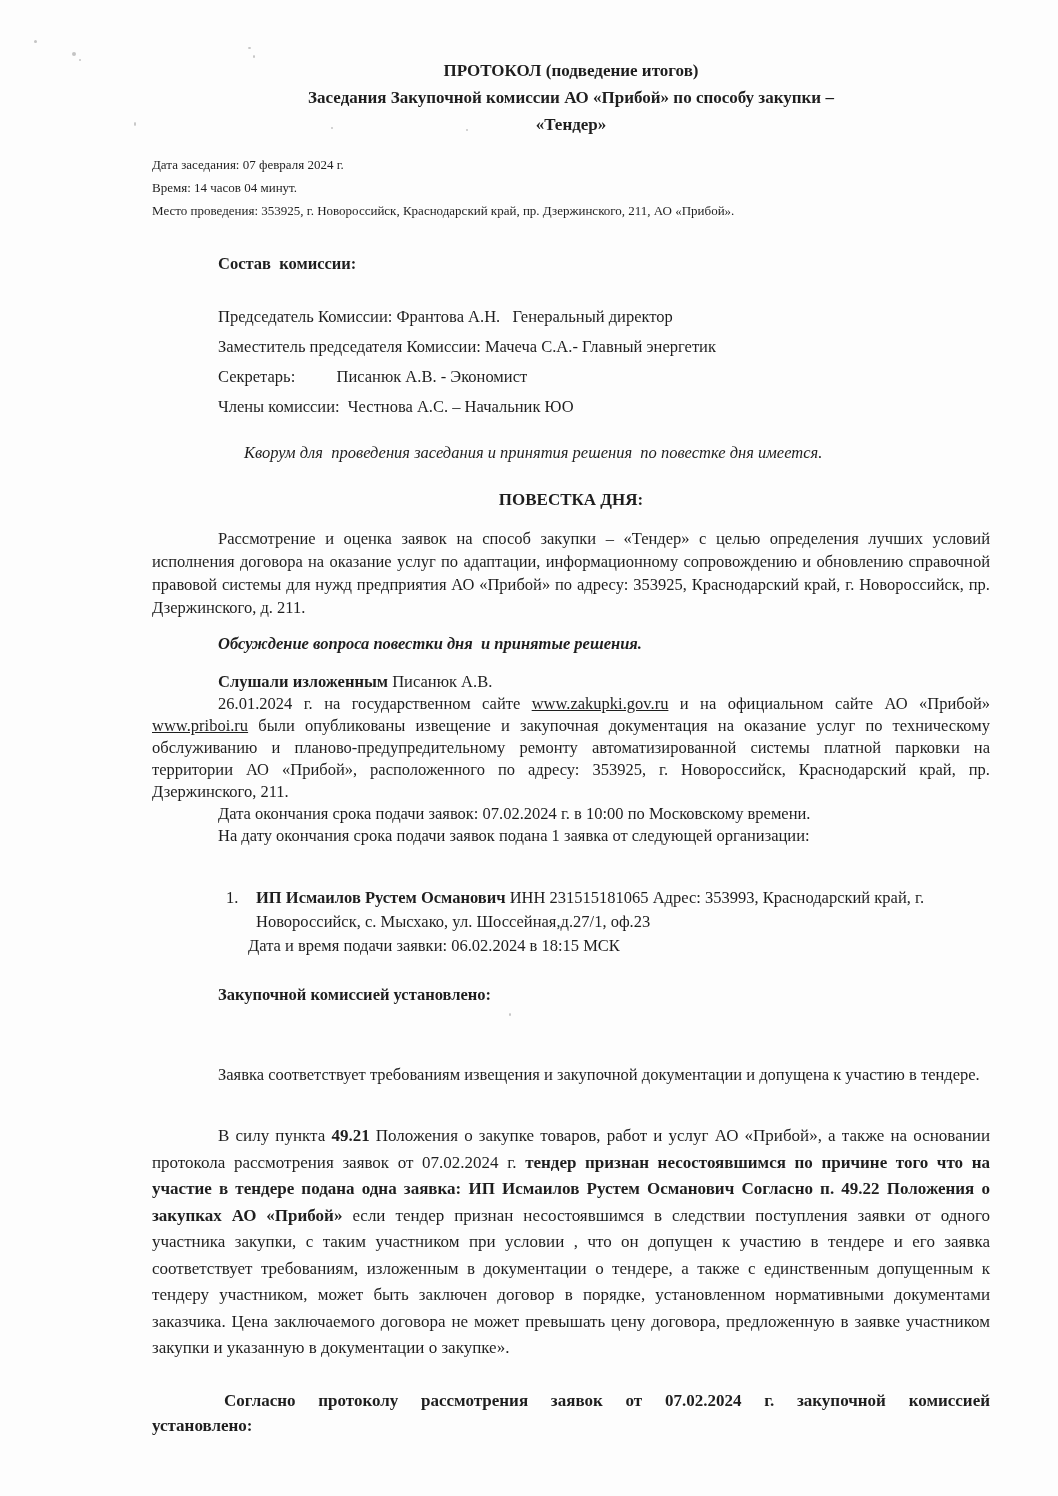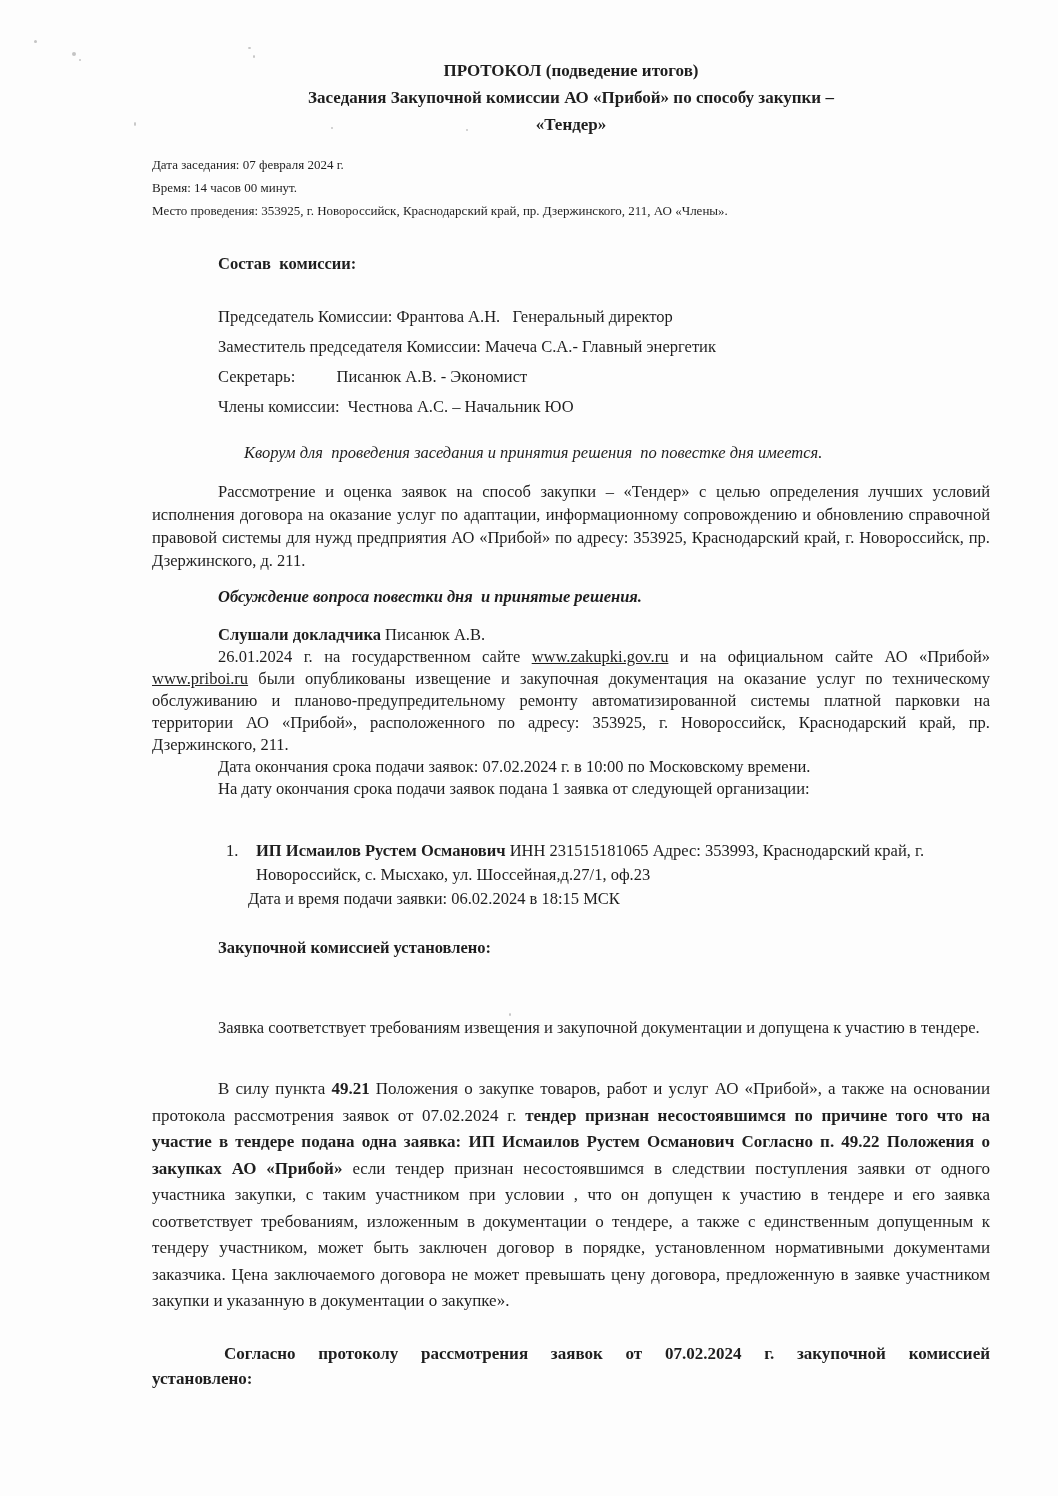--- a/index.html
+++ b/index.html
@@ -79,37 +79,38 @@
   <div class="speck" style="left:509px; top:1013px; width:2px; height:3px;"></div>
 
   <div class="title-block center">
     <div>ПРОТОКОЛ (подведение итогов)</div>
     <div>Заседания Закупочной комиссии АО «Прибой» по способу закупки –</div>
     <div>«Тендер»</div>
   </div>
 
   <div class="meta-block">
     <div>Дата заседания: 07 февраля 2024 г.</div>
-    <div>Время: 14 часов 00 минут.</div>
-    <div>Место проведения: 353925, г. Новороссийск, Краснодарский край, пр. Дзержинского, 211, АО «Члены».</div>
+    <div>Время: 14 часов 04 минут.</div>
+    <div>Место проведения: 353925, г. Новороссийск, Краснодарский край, пр. Дзержинского, 211, АО «Прибой».</div>
   </div>
 
   <div class="commission-heading pre">Состав  комиссии:</div>
   <div class="members">
     <div class="pre">Председатель Комиссии: Франтова А.Н.   Генеральный директор</div>
     <div class="pre">Заместитель председателя Комиссии: Мачеча С.А.- Главный энергетик</div>
     <div class="pre">Секретарь:          Писанюк А.В. - Экономист</div>
     <div class="pre">Члены комиссии:  Честнова А.С. – Начальник ЮО</div>
   </div>
   <div class="quorum pre">Кворум для  проведения заседания и принятия решения  по повестке дня имеется.</div>
 
+  <div class="agenda-heading center">ПОВЕСТКА ДНЯ:</div>
   <p class="agenda-text jst">Рассмотрение и оценка заявок на способ закупки – «Тендер» с целью определения лучших условий исполнения договора на оказание услуг по адаптации, информационному сопровождению и обновлению справочной правовой системы для нужд предприятия АО «Прибой» по адресу: 353925, Краснодарский край, г. Новороссийск, пр. Дзержинского, д. 211.</p>
 
   <div class="discussion-heading pre">Обсуждение вопроса повестки дня  и принятые решения.</div>
-  <div class="speaker-line"><span class="bold">Слушали докладчика</span><span> Писанюк А.В.</span></div>
+  <div class="speaker-line"><span class="bold">Слушали изложенным</span><span> Писанюк А.В.</span></div>
   <p class="pub-para jst"><span>26.01.2024 г. на государственном сайте </span><span class="link">www.zakupki.gov.ru</span><span> и на официальном сайте АО «Прибой» </span><span class="link">www.priboi.ru</span><span> были опубликованы извещение и закупочная документация на оказание услуг по техническому обслуживанию и планово-предупредительному ремонту автоматизированной системы платной парковки на территории АО «Прибой», расположенного по адресу: 353925, г. Новороссийск, Краснодарский край, пр. Дзержинского, 211.</span></p>
   <div class="indent-line">Дата окончания срока подачи заявок: 07.02.2024 г. в 10:00 по Московскому времени.</div>
   <div class="indent-line">На дату окончания срока подачи заявок подана 1 заявка от следующей организации:</div>
 
   <div class="applicant"><span class="applicant-num">1.</span><span class="bold">ИП Исмаилов Рустем Османович</span><span> ИНН 231515181065 Адрес: 353993, Краснодарский край, г. Новороссийск, с. Мысхако, ул. Шоссейная,д.27/1, оф.23</span></div>
   <div class="submitted">Дата и время подачи заявки: 06.02.2024 в 18:15 МСК</div>
 
   <div class="established-heading">Закупочной комиссией установлено:</div>
   <p class="compliance jst">Заявка соответствует требованиям извещения и закупочной документации и допущена к участию в тендере.</p>
 

